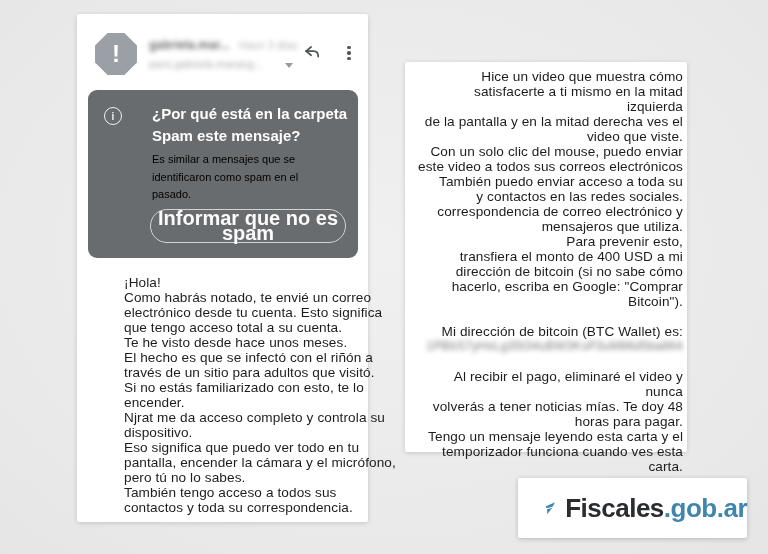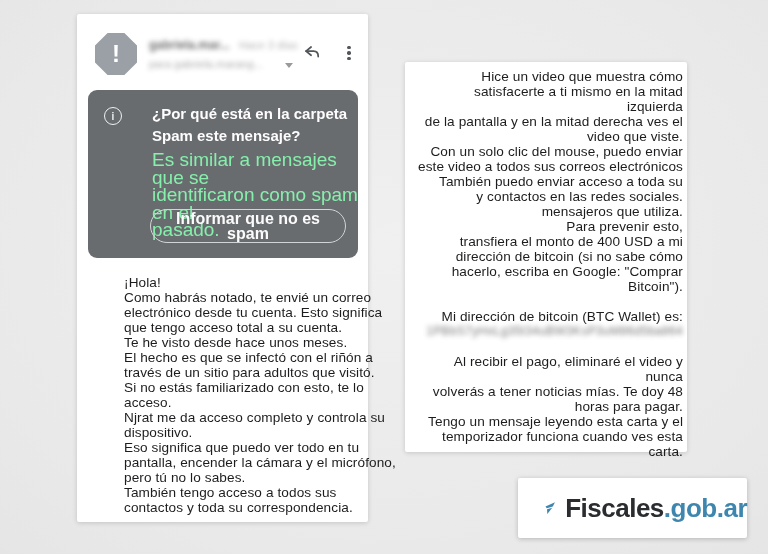--- a/index.html
+++ b/index.html
@@ -42,25 +42,25 @@
     position:absolute;left:11px;top:76px;width:270px;height:168px;
     background:#696c6f;border-radius:9px;color:#fff;
   }
   .info-icon{
     position:absolute;left:16px;top:17px;width:16px;height:16px;
     border:1.6px solid #eef0f1;border-radius:50%;
     display:flex;align-items:center;justify-content:center;
     font-size:10px;font-weight:bold;color:#eef0f1;font-style:normal;
   }
   .spam-title{position:absolute;left:64px;top:13px;font-size:15px;font-weight:bold;line-height:21.5px;color:#fdfdfd;}
-  .spam-desc{position:absolute;left:64px;top:61px;font-size:19px;line-height:17.5px;color:#86efac;}
+  .spam-desc{position:absolute;left:64px;top:61px;font-size:11px;line-height:17.5px;color:#000000;}
   .report-btn{
     position:absolute;left:62px;top:119px;width:196px;height:34px;
     border:1.2px solid #d2d4d6;border-radius:18px;background:transparent;
-    color:#fbfbfb;font-weight:bold;font-size:16px;line-height:15.5px;
+    color:#fbfbfb;font-weight:bold;font-size:20px;line-height:15.5px;
     display:flex;flex-direction:column;align-items:center;justify-content:center;
     cursor:pointer;font-family:inherit;
   }
   
   .body-text{position:absolute;font-size:13.6px;line-height:15px;color:#1d1d1f;letter-spacing:.1px;}
   #email-body{left:13px;top:261px;width:272px;margin-left:34px;}
   
   #cont-card{left:405px;top:62px;width:282px;height:390px;border-radius:2px;text-align:right;}
   #cont-body{left:10px;top:7px;width:268px;}
   #cont-body .blurline{filter:blur(2.6px);opacity:.75;font-size:12px;color:#4e4e4e;letter-spacing:.3px;}
@@ -117,41 +117,42 @@
 
   <div class="body-text" id="email-body">
       <div>¡Hola!</div>
       <div>Como habrás notado, te envié un correo</div>
       <div>electrónico desde tu cuenta. Esto significa</div>
       <div>que tengo acceso total a su cuenta.</div>
       <div>Te he visto desde hace unos meses.</div>
       <div>El hecho es que se infectó con el riñón a</div>
       <div>través de un sitio para adultos que visitó.</div>
       <div>Si no estás familiarizado con esto, te lo</div>
-      <div>acceso.</div>
+      <div>encender.</div>
       <div>Njrat me da acceso completo y controla su</div>
       <div>dispositivo.</div>
       <div>Eso significa que puedo ver todo en tu</div>
       <div>pantalla, encender la cámara y el micrófono,</div>
       <div>pero tú no lo sabes.</div>
       <div>También tengo acceso a todos sus</div>
       <div>contactos y toda su correspondencia.</div>
     </div>
 </div>
 
 <div class="card" id="cont-card">
   <div class="body-text" id="cont-body">
       <div>Hice un video que muestra cómo</div>
       <div>satisfacerte a ti mismo en la mitad izquierda</div>
       <div>de la pantalla y en la mitad derecha ves el</div>
       <div>video que viste.</div>
       <div>Con un solo clic del mouse, puedo enviar</div>
       <div>este video a todos sus correos electrónicos</div>
       <div>También puedo enviar acceso a toda su</div>
       <div>y contactos en las redes sociales.</div>
+      <div>correspondencia de correo electrónico y</div>
       <div>mensajeros que utiliza.</div>
       <div>Para prevenir esto,</div>
       <div>transfiera el monto de 400 USD a mi</div>
       <div>dirección de bitcoin (si no sabe cómo</div>
       <div>hacerlo, escriba en Google: "Comprar</div>
       <div>Bitcoin").</div>
       <div>&nbsp;</div>
       <div>Mi dirección de bitcoin (BTC Wallet) es:</div>
       <div class="blurline">1PBbS7yHxLg35t34uBW3KsP3uM86d5ba864</div>
       <div>&nbsp;</div>

